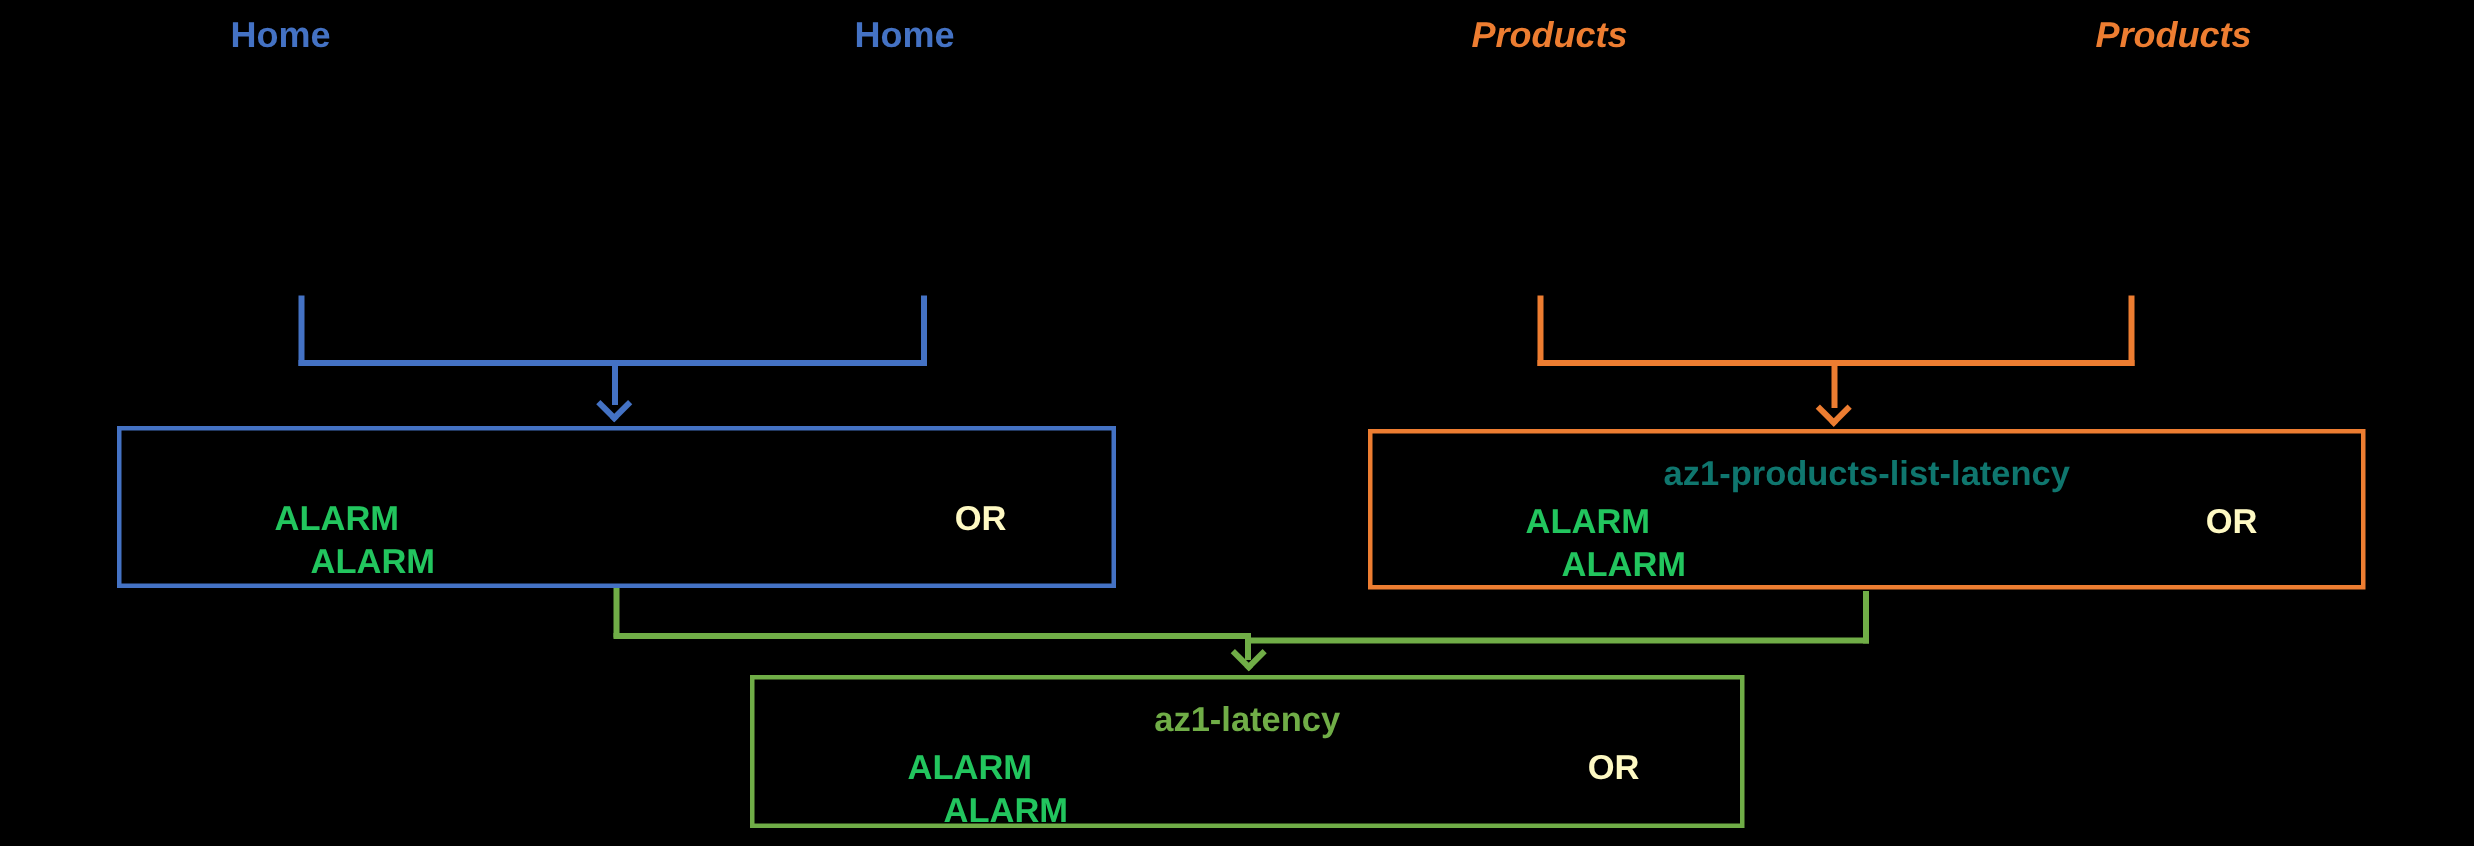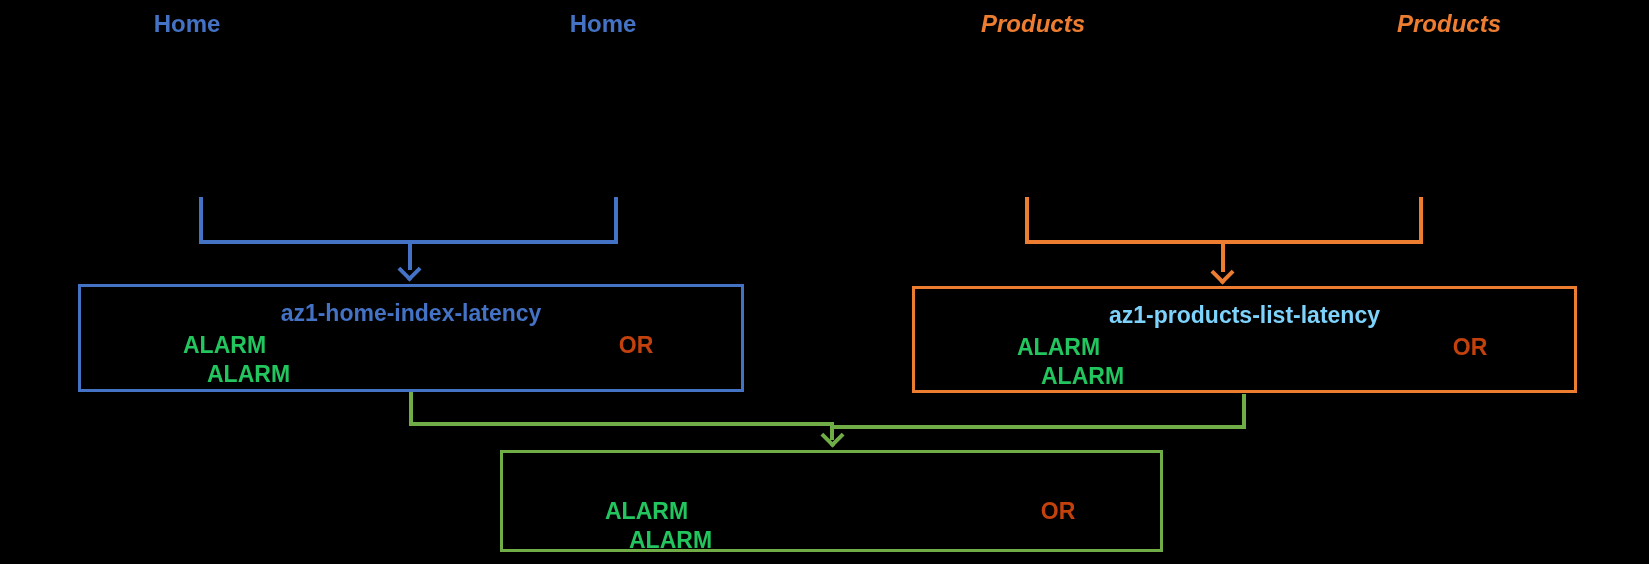--- a/index.html
+++ b/index.html
@@ -21,27 +21,27 @@
   .chev.orange{border-color:#ED7D31;}
   .chev.green{border-color:#70AD47;}
 
   .abox{position:absolute;box-sizing:border-box;border:3px solid;background:transparent;}
   .abox.blue{border-color:#4472C4;}
   .abox.orange{border-color:#ED7D31;}
   .abox.green{border-color:#70AD47;}
 
   .box-title{position:absolute;top:13px;left:0;right:0;text-align:center;font-size:23px;line-height:26px;}
   .abox.blue .box-title{color:#4472C4;}
-  .abox.orange .box-title{color:#7dd3fc;}
+  .abox.orange .box-title{color:#0f766e;}
   .abox.green .box-title{color:#70AD47;}
 
   .alarm{position:absolute;color:#22c55e;font-size:23px;line-height:26px;}
   .alarm.a{top:45px;left:102px;}
   .alarm.b{top:74px;left:126px;}
-  .op-or{position:absolute;top:45px;left:520px;width:70px;text-align:center;color:#c2410c;font-size:23px;line-height:26px;}
+  .op-or{position:absolute;top:45px;left:520px;width:70px;text-align:right;color:#fef9c3;font-size:23px;line-height:26px;}
 
   
   #b-left-v{left:199px;top:197px;width:4px;height:47px;}
   #b-right-v{left:614px;top:197px;width:4px;height:47px;}
   #b-h{left:199px;top:240px;width:419px;height:4px;}
   #b-stem{left:408px;top:244px;width:4px;height:26px;}
   #b-chev{left:401px;top:261px;}
 
   #o-left-v{left:1025px;top:197px;width:4px;height:47px;}
   #o-right-v{left:1419px;top:197px;width:4px;height:47px;}
@@ -81,39 +81,39 @@
   <div class="line blue" id="b-stem"></div>
   <div class="chev blue" id="b-chev"></div>
 
   <div class="line orange" id="o-left-v"></div>
   <div class="line orange" id="o-right-v"></div>
   <div class="line orange" id="o-h"></div>
   <div class="line orange" id="o-stem"></div>
   <div class="chev orange" id="o-chev"></div>
 
   <div class="abox blue" id="box-home">
-    <div class="box-title">az1-home-index-latency</div>
     <div class="alarm a">ALARM</div>
     <div class="op-or">OR</div>
     <div class="alarm b">ALARM</div>
   </div>
 
   <div class="abox orange" id="box-products">
     <div class="box-title">az1-products-list-latency</div>
     <div class="alarm a">ALARM</div>
     <div class="op-or">OR</div>
     <div class="alarm b">ALARM</div>
   </div>
 
   <div class="line green" id="g-left-stem"></div>
   <div class="line green" id="g-left-h"></div>
   <div class="line green" id="g-right-stem"></div>
   <div class="line green" id="g-right-h"></div>
   <div class="line green" id="g-stem"></div>
   <div class="chev green" id="g-chev"></div>
 
   <div class="abox green" id="box-composite">
+    <div class="box-title">az1-latency</div>
     <div class="alarm a">ALARM</div>
     <div class="op-or">OR</div>
     <div class="alarm b">ALARM</div>
   </div>
 
 </div>
 
 </body></html>

